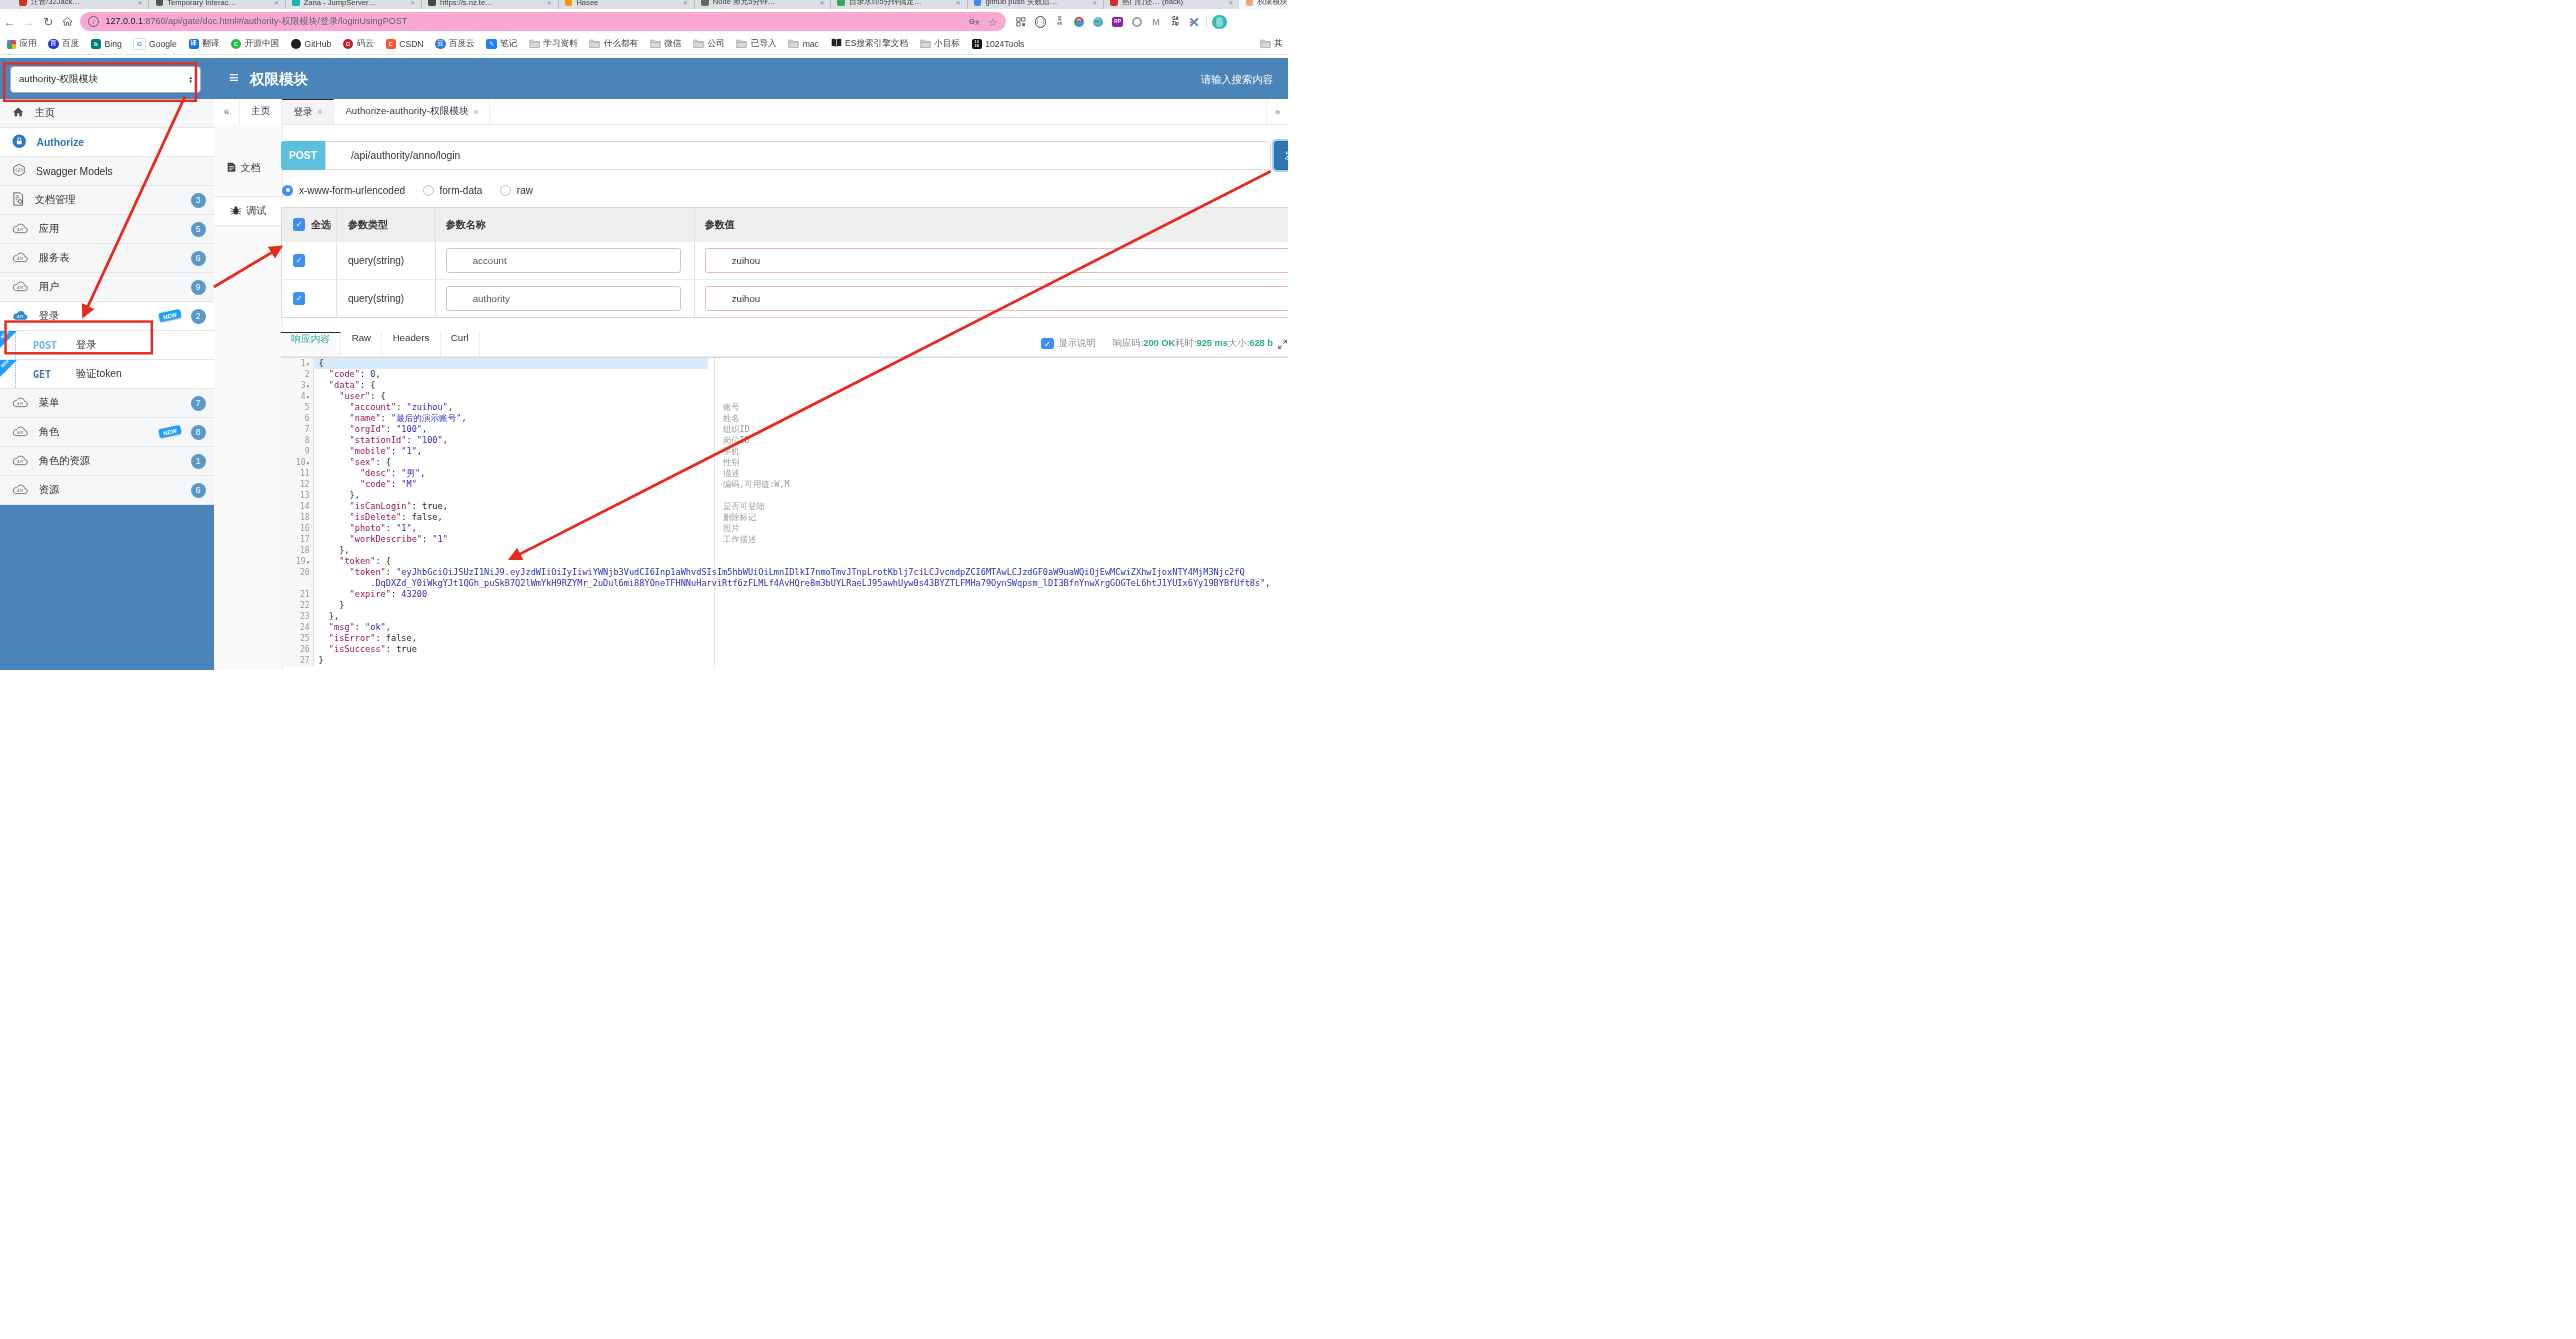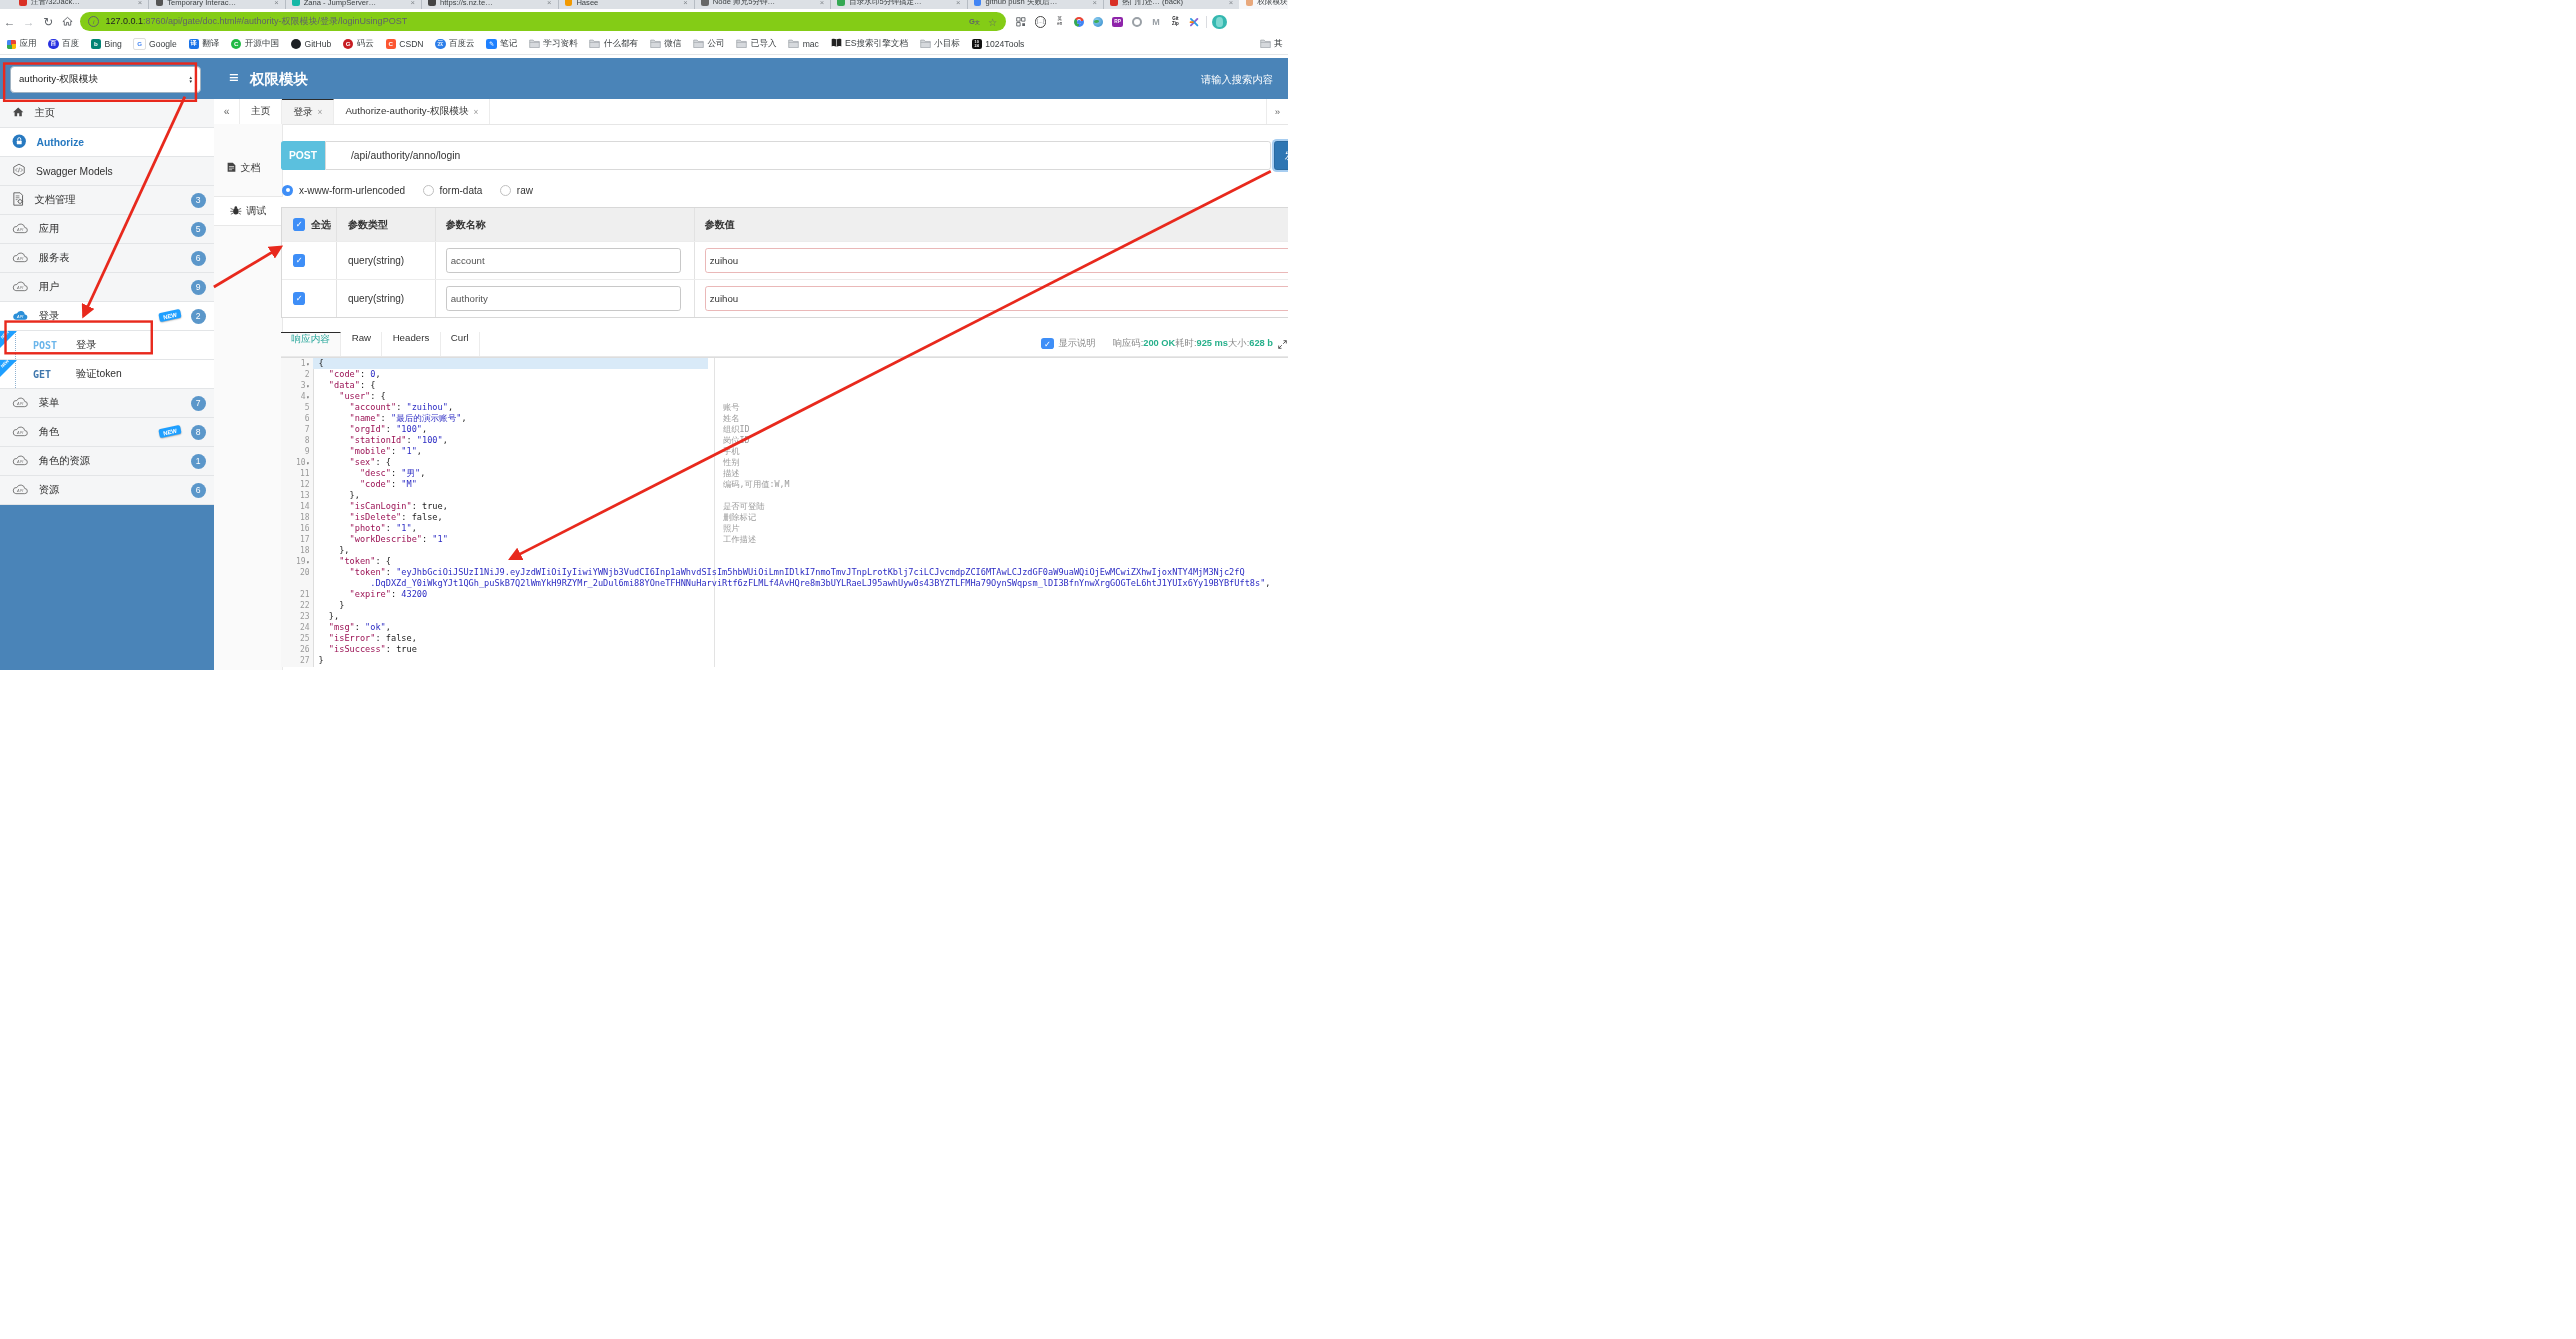--- a/index.html
+++ b/index.html
@@ -11,21 +11,21 @@
   .btab{flex:0 0 123px;height:22px;position:relative;top:-9px;display:flex;align-items:center;gap:4.1px;
         padding:0 6.2px;font-size:7.6px;color:#3c4043;border-left:0.7px solid #b6bcc3;overflow:hidden;white-space:nowrap;}
   .btab:first-child{border-left:none;}
   .btab.active{background:#f6f7f9;border-radius:5.5px 5.5px 0 0;border-left:none;}
   .bfav{width:7.6px;height:7.6px;border-radius:2.1px;flex:0 0 7.6px;}
   .btab .x{margin-left:auto;color:#80868b;font-size:7.6px;}
   #toolbar{top:9px;left:0;right:0;height:25.5px;background:#fff;display:flex;align-items:center;}
   .navic{font-size:11.7px;color:#5f6368;width:19.3px;text-align:center;}
   .navic.dim{color:#b8bcc0;}
   #homeic{width:19.3px;display:flex;justify-content:center;}
-  #omnibox{margin-left:2.8px;width:909px;height:18.6px;background:#84cc16;border-radius:9.7px;display:flex;align-items:center;
+  #omnibox{margin-left:2.8px;width:909px;height:18.6px;background:#f9a8d4;border-radius:9.7px;display:flex;align-items:center;
            padding:0 8.3px;gap:6.2px;font-size:9px;}
   .infoc{width:9px;height:9px;border:1px solid #5f6368;border-radius:50%;color:#5f6368;font-size:6.2px;line-height:9px;
          text-align:center;font-style:italic;flex:0 0 9px;}
   #urltext{white-space:nowrap;overflow:hidden;}
   #urltext .host{color:#202124;}
   #urltext .rest{color:#5f6368;}
   #omniright{margin-left:auto;display:flex;align-items:center;gap:8.3px;color:#5f6368;}
   #exts{display:flex;align-items:center;gap:7.6px;margin-left:9.7px;}
   .ext{width:11.7px;height:11.7px;display:flex;align-items:center;justify-content:center;font-size:5.5px;color:#5f6368;}
   .ic-grid4{width:9px;height:9px;border-radius:1.4px;background:conic-gradient(#ea4335 0 25%,#fbbc05 0 50%,#34a853 0 75%,#4285f4 0);}
@@ -105,21 +105,21 @@
   .rdot.sel::after{content:"";position:absolute;left:3.4px;top:3.4px;width:4.1px;height:4.1px;border-radius:50%;background:#fff;}
   #ptable{position:absolute;left:0;top:83px;right:0;border:0.7px solid #d8d8d8;font-size:10px;}
   .prow{display:flex;align-items:center;height:37px;background:#fff;border-top:0.7px solid #ececec;}
   .prow.head{height:33px;background:#efefef;font-weight:bold;border-top:none;}
   .c1{width:54px;display:flex;align-items:center;padding-left:11px;gap:5.5px;box-sizing:border-box;align-self:stretch;}
   .c2{width:99px;padding-left:11px;box-sizing:border-box;align-self:stretch;display:flex;align-items:center;border-left:0.7px solid #e2e2e2;}
   .c3{width:259px;padding-left:9.7px;box-sizing:border-box;align-self:stretch;display:flex;align-items:center;border-left:0.7px solid #e2e2e2;}
   .c4{flex:1;padding-left:9.7px;box-sizing:border-box;align-self:stretch;display:flex;align-items:center;border-left:0.7px solid #e2e2e2;}
   .cbx{width:12.4px;height:12.4px;border-radius:2.8px;background:#3e8ef7;color:#fff;font-size:8.3px;display:flex;
        align-items:center;justify-content:center;flex:0 0 12.4px;}
-  .tinput{height:25px;border:0.7px solid #c8c8c8;border-radius:2.8px;display:flex;align-items:center;padding-left:4px;
+  .tinput{height:25px;border:0.7px solid #c8c8c8;border-radius:2.8px;display:flex;align-items:center;padding-left:26px;
           font-size:9.7px;color:#555;width:235px;box-sizing:border-box;background:#fff;}
   .vinput{border-color:#eab8b8;width:calc(100% - 21px);color:#333;}
   
   #resptabs{position:absolute;left:0;top:208px;right:0;height:23.5px;border-bottom:0.7px solid #e8e8e8;display:flex;font-size:9.7px;}
   .rtab{display:flex;align-items:flex-start;padding:0 10.3px;border-right:0.7px solid #ececec;color:#333;}
   .rtab.active{background:#fafafa;border-top:1.4px solid #2b2b2b;color:#26a69a;}
   #respmeta{position:absolute;right:43px;top:208px;height:23.5px;display:flex;align-items:center;gap:4.8px;font-size:9.3px;color:#8a8a8a;}
   #respmeta b{color:#27b08b;}
   #expand{position:absolute;right:29px;top:215px;}
   

